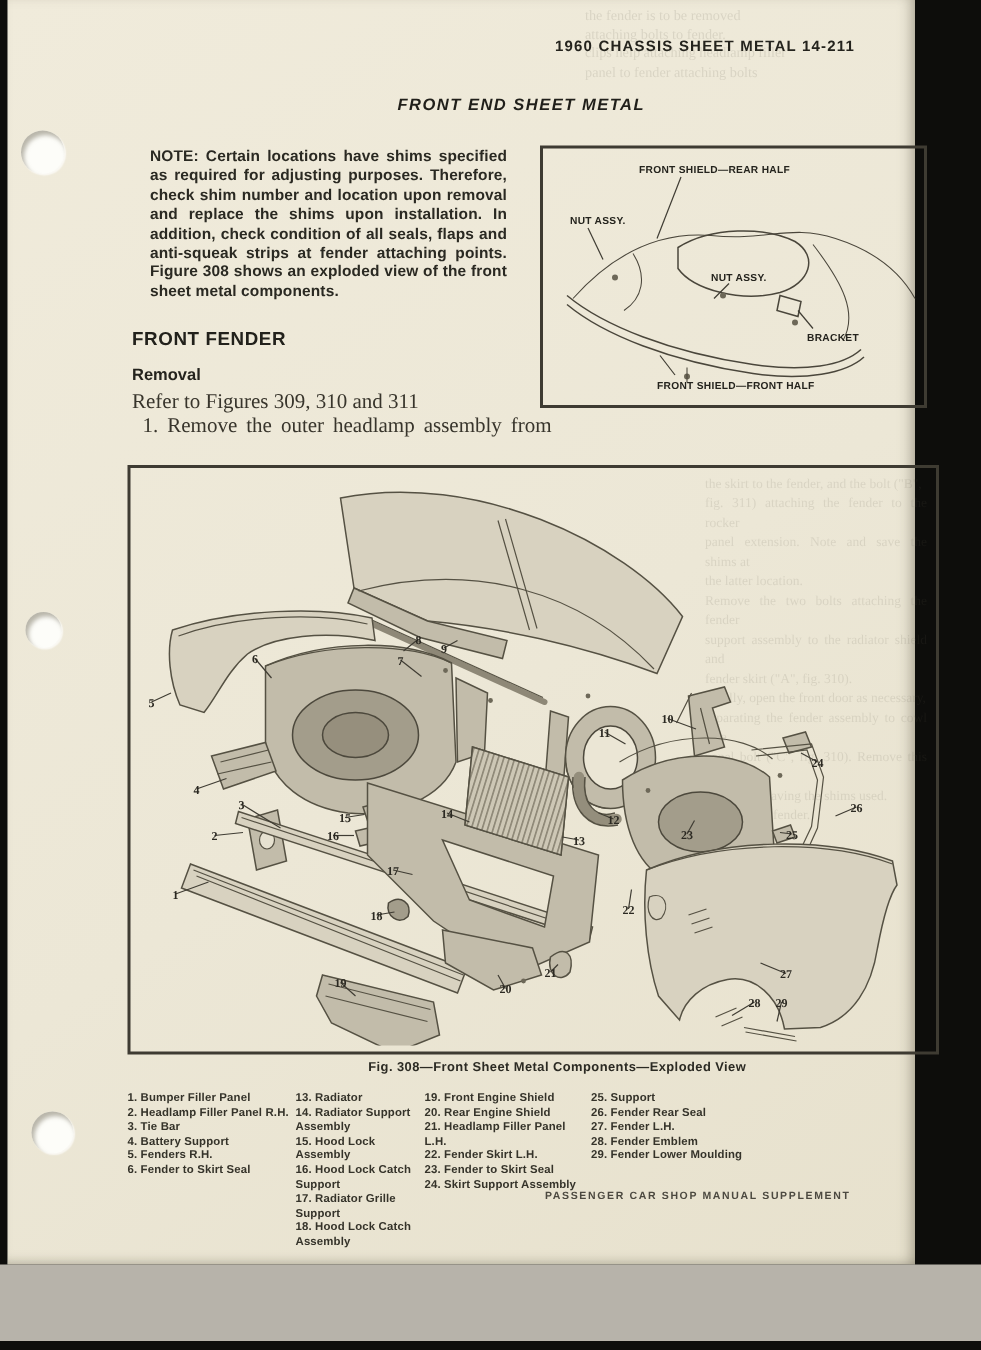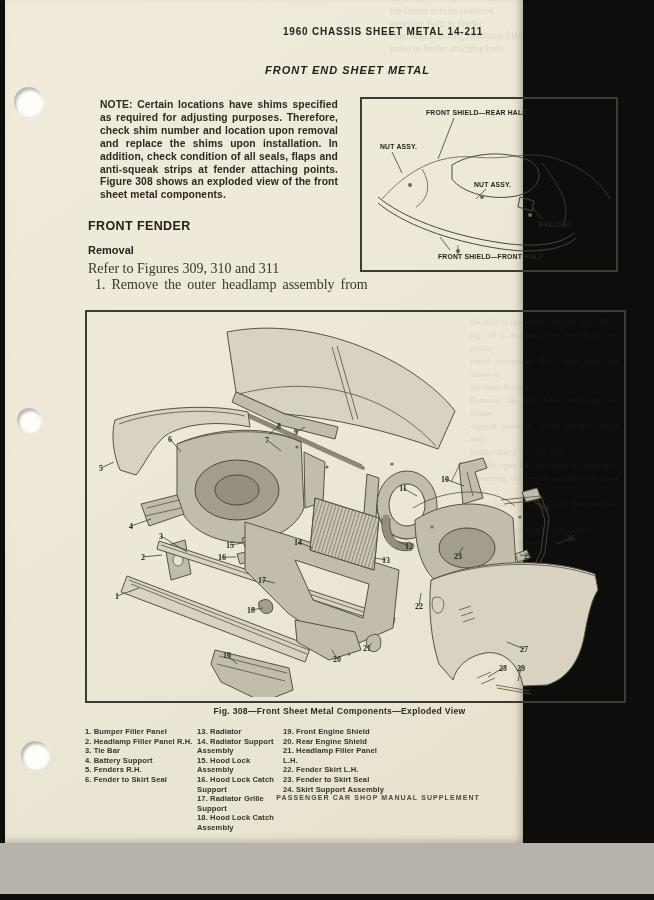--- a/index.html
+++ b/index.html
@@ -2,21 +2,21 @@
 <html><head>
 <meta charset="utf-8">
 <style>
   html,body{margin:0;padding:0;}
   body{
     width:654px;height:900px;position:relative;overflow:hidden;
     background:#0d0d0b;
     font-family:"Liberation Sans",sans-serif;
   }
   .page{
-    position:absolute;left:5px;top:0;width:518px;height:843px;
+    position:absolute;left:5px;top:0;width:605px;height:843px;
     background:linear-gradient(145deg,#f0ebdb 0%,#ece7d6 55%,#e7e1cd 100%);
     box-shadow:inset -7px 0 9px -5px rgba(110,104,88,.55), inset 0 -6px 8px -5px rgba(110,104,88,.4);
   }
   .gray-band{position:absolute;left:0;top:843px;width:654px;height:51px;background:#b7b3aa;}
   .hole{position:absolute;border-radius:50%;background:#fdfdf9;
     box-shadow:inset 2px 3px 3px rgba(140,135,118,.6), 1px 1px 1px rgba(255,255,255,.7);}
   .hole.h1{left:9px;top:87px;width:29px;height:29px;}
   .hole.h2{left:12px;top:408px;width:24px;height:24px;}
   .hole.h3{left:16px;top:741px;width:28px;height:28px;}
 
@@ -39,21 +39,21 @@
   .body-line.l2{left:90px;top:277px;word-spacing:2.5px;}
 
   .fig-box{position:absolute;border:2px solid #3e3b32;background:transparent;}
   .fig307-box{left:355px;top:97px;width:254px;height:171px;}
   .fig307-box svg{position:absolute;left:0;top:0;z-index:1;}
   .fig-caption{position:absolute;text-align:center;font-weight:bold;
     font-size:8.6px;letter-spacing:.3px;color:#2b2a23;}
   .cap307{left:355px;top:280px;width:258px;}
   .fig308-box{left:80px;top:310px;width:537px;height:389px;}
   .fig308-box svg{position:absolute;left:0;top:0;z-index:1;}
-  .cap308{left:64px;top:706px;width:541px;}
+  .cap308{left:96px;top:706px;width:541px;}
 
   .ghost{position:absolute;font-family:"Liberation Serif",serif;color:#5d584a;
     text-align:justify;z-index:0;}
   .ghost-a{left:420px;top:50px;width:195px;font-size:9.5px;line-height:12px;opacity:.12;}
   .ghost-b{left:385px;top:5px;width:160px;font-size:9.5px;line-height:12.5px;opacity:.14;}
 
   .parts-list{position:absolute;left:80px;top:727px;width:545px;display:flex;z-index:2;}
   .parts-col{font-size:7.6px;line-height:9.6px;color:#35332a;font-weight:bold;letter-spacing:.1px;}
   .parts-col:nth-child(1){width:112px;}
   .parts-col:nth-child(2){width:86px;}
@@ -317,18 +317,25 @@
         <div class="parts-item">18. Hood Lock Catch Assembly</div>
       </div>
       <div class="parts-col">
         <div class="parts-item">19. Front Engine Shield</div>
         <div class="parts-item">20. Rear Engine Shield</div>
         <div class="parts-item">21. Headlamp Filler Panel L.H.</div>
         <div class="parts-item">22. Fender Skirt L.H.</div>
         <div class="parts-item">23. Fender to Skirt Seal</div>
         <div class="parts-item">24. Skirt Support Assembly</div>
       </div>
+      <div class="parts-col">
+        <div class="parts-item">25. Support</div>
+        <div class="parts-item">26. Fender Rear Seal</div>
+        <div class="parts-item">27. Fender L.H.</div>
+        <div class="parts-item">28. Fender Emblem</div>
+        <div class="parts-item">29. Fender Lower Moulding</div>
+      </div>
     </div>
 
   <div class="footer-text">PASSENGER CAR SHOP MANUAL SUPPLEMENT</div>
 </div>
 
 <div class="gray-band"></div>
 
 </body></html>

